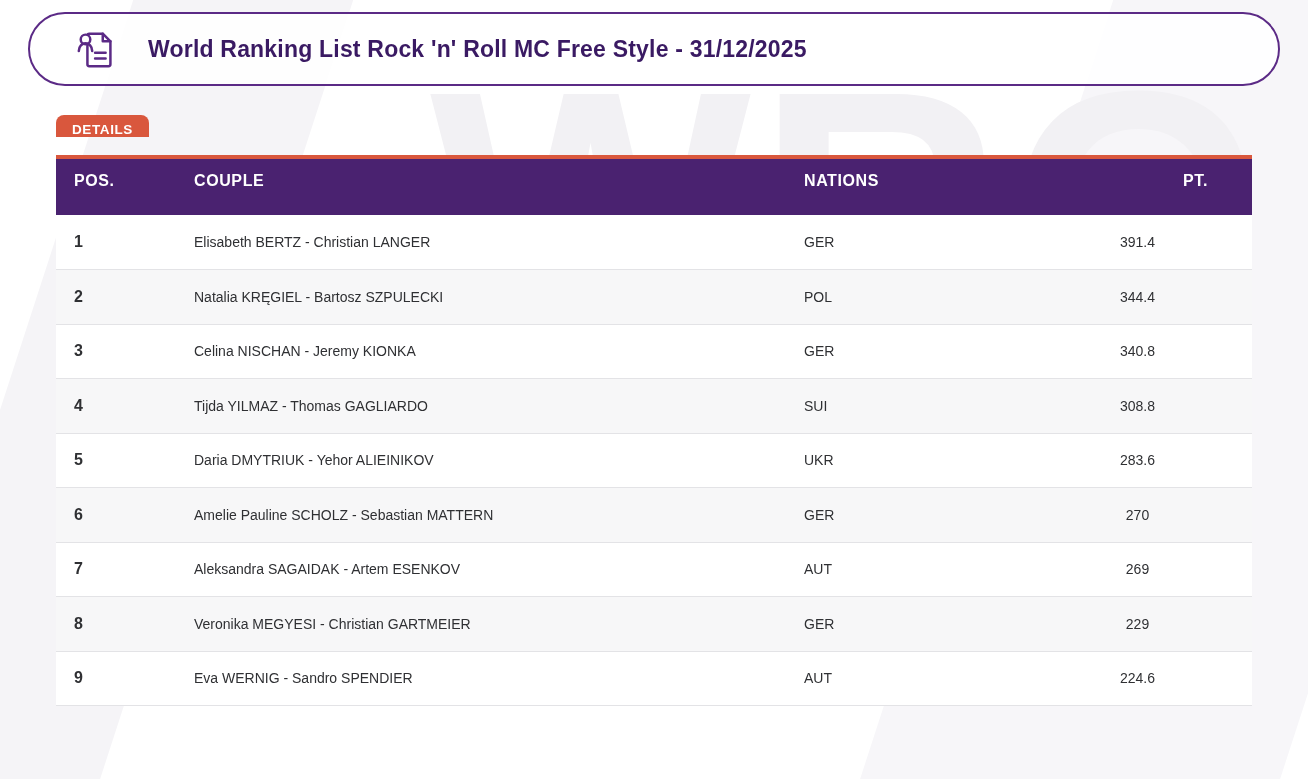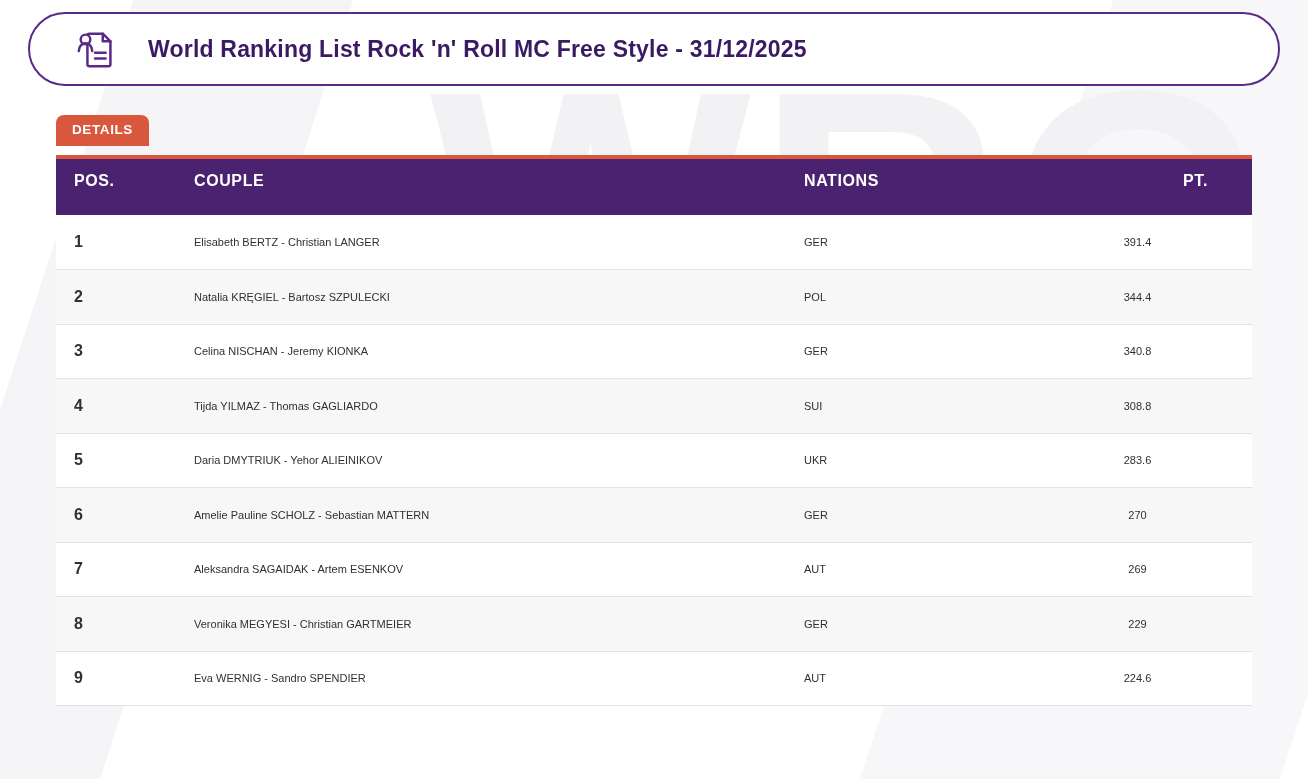--- a/index.html
+++ b/index.html
@@ -91,21 +91,21 @@
   
   .details-tab {
     position: absolute;
     left: 56px;
     top: 115px;
     background: #d9573d;
     color: #ffffff;
     font-size: 13.5px;
     font-weight: bold;
     letter-spacing: 0.6px;
-    padding: 8px 16px 9px 16px;
+    padding: 8px 16px 0 16px;
     border-radius: 8px 8px 0 0;
     line-height: 1;
   }
 
   
   .table-wrap {
     position: absolute;
     left: 56px;
     top: 155px;
     width: 1196px;
@@ -130,21 +130,21 @@
     padding: 13px 0 25px 0;
     height: 54px;
     vertical-align: middle;
   }
   th.c-pos, td.c-pos { width: 120px; padding-left: 18px; }
   th.c-couple, td.c-couple { width: 610px; padding-left: 18px; margin-top: 44px; }
   th.c-nations, td.c-nations { width: 280px; padding-left: 18px; }
   th.c-pt, td.c-pt { width: 186px; text-align: right; padding-right: 44px; }
 
   tbody td {
-    font-size: 11px;
+    font-size: 14px;
     color: #2f3033;
     height: 54.5px;
     padding-top: 0;
     padding-bottom: 0;
     border-bottom: 1px solid #e3e3e6;
     vertical-align: middle;
     background: #ffffff;
   }
   tbody tr.alt td { background: #f7f7f8; }
   tbody td.c-pos { font-weight: bold; color: #2f3033; font-size: 16px; }

